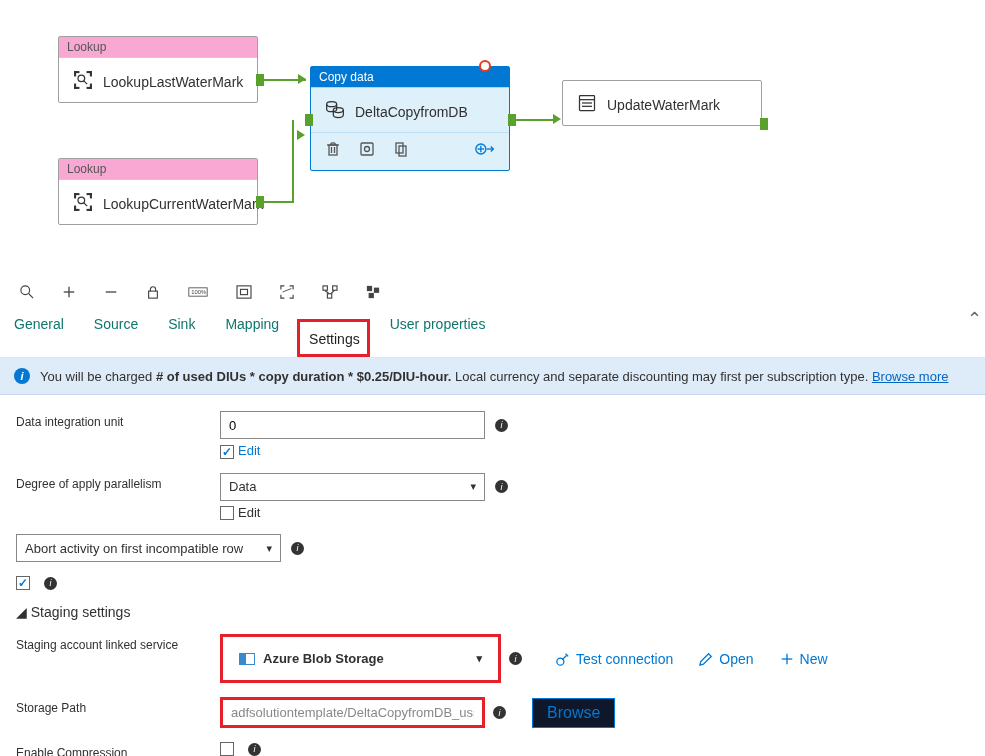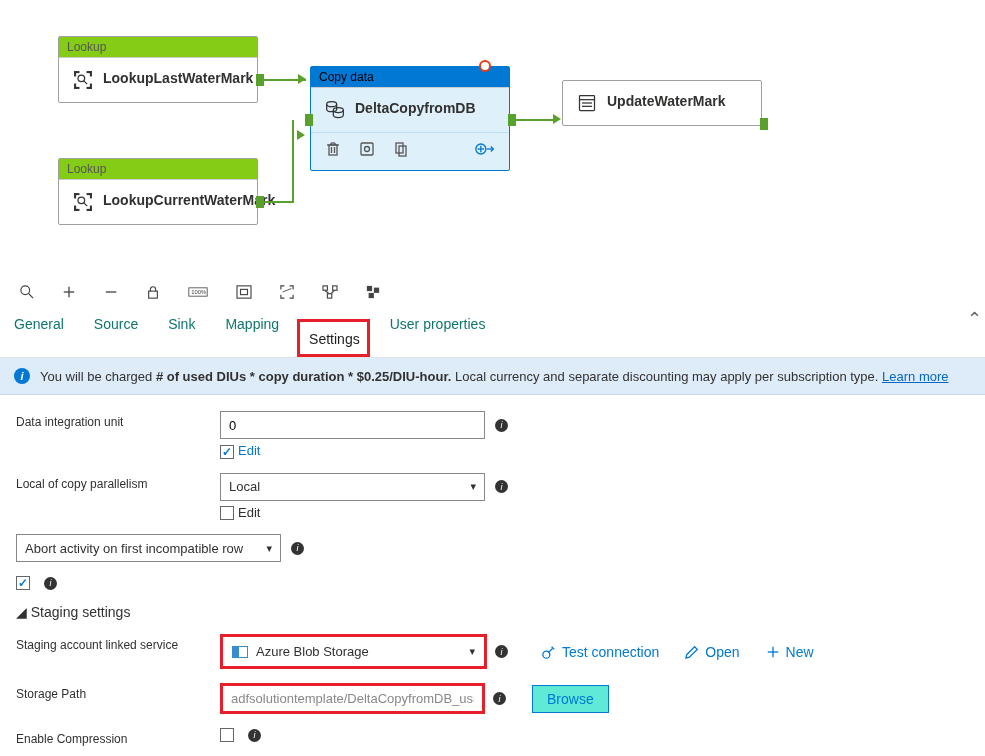--- a/index.html
+++ b/index.html
@@ -2,23 +2,23 @@
 <html><head>
   <meta charset="utf-8">
   <style>
     * { box-sizing: border-box; margin: 0; padding: 0; }
     body { font-family: "Segoe UI", Arial, sans-serif; font-size: 13px; color: #323130; background: #fff; width: 985px; }
     
     
     .canvas { position: relative; height: 280px; background: #fff; }
     .node-box { position: absolute; background: #fff; border: 1px solid #a0a0a0; border-radius: 2px; }
     .node-box.selected { border: 1px solid #0078d4; background: #def0fa; }
-    .node-header { background: #84cc16; border-bottom: 1px solid #ccc; font-size: 12px; padding: 3px 8px; color: #555; }
-    .node-header.selected { background: #0078d4; color: #000000; }
-    .node-body { display: flex; align-items: flex-start; padding: 12px 14px; gap: 10px; font-weight: bold; }
+    .node-header { background: #f9a8d4; border-bottom: 1px solid #ccc; font-size: 12px; padding: 3px 8px; color: #555; }
+    .node-header.selected { background: #0078d4; color: #ffffff; }
+    .node-body { display: flex; align-items: flex-end; padding: 12px 14px; gap: 10px; }
     .node-icon-slot { width: 20px; display: flex; justify-content: center; }
     .node-label { font-size: 14px; }
     .node-actions { display: flex; gap: 18px; padding: 8px 14px 10px; border-top: 1px solid #bcdff5; align-items: center; justify-content: space-between; }
     .node-actions-left { display: flex; gap: 18px; }
     .act-ico { color: #555; cursor: pointer; }
     .docking-circle { position: absolute; width: 12px; height: 12px; border: 2px solid #e83c1b; border-radius: 50%; background: #fff; top: -7px; right: 18px; }
     
     
     .conn { position: absolute; height: 2px; background: #5aa02c; }
     .conn-arrow { position: absolute; width: 0; height: 0; border-top: 5px solid transparent; border-bottom: 5px solid transparent; border-left: 8px solid #5aa02c; }
@@ -48,21 +48,21 @@
     .row .ctrl-inline { display: flex; align-items: center; gap: 10px; }
     input[type=text], .selectbox { width: 265px; height: 28px; padding: 3px 8px; border: 1px solid #888; font-family: inherit; font-size: 13px; background: #fff; }
     .selectbox { display: flex; align-items: center; justify-content: space-between; cursor: pointer; }
     .selectbox .caret { font-size: 11px; }
     .info-dot { width: 13px; height: 13px; background: #333; color: #fff; border-radius: 50%; display: inline-flex; align-items: center; justify-content: center; font-size: 9px; font-style: italic; cursor: help; flex-shrink: 0; }
     .chk { width: 14px; height: 14px; border: 1px solid #666; display: inline-flex; align-items: center; justify-content: center; margin-right: 4px; vertical-align: middle; }
     .chk.checked::after { content: "✓"; color: #0078d4; font-size: 12px; font-weight: bold; }
     .edit-link { color: #0078d4; font-size: 13px; cursor: pointer; }
     .section-hd { font-size: 14px; margin: 6px 0 14px; display: flex; align-items: center; gap: 4px; cursor: pointer; }
     .red-box { border: 3px solid #e6202b; }
-    .browse-btn { border: 1px solid #0078d4; color: #0078d4; padding: 5px 14px; background: #5eead4; font-size: 14px; cursor: pointer; }
+    .browse-btn { border: 1px solid #0078d4; color: #0078d4; padding: 5px 14px; background: #0f172a; font-size: 16px; cursor: pointer; }
     .lnk-action { color: #0078d4; font-size: 14px; cursor: pointer; display: inline-flex; align-items: center; gap: 6px; }
     .blob-ico { width: 16px; height: 12px; background: linear-gradient(90deg,#3a8ad0 40%, #fff 40%); border: 1px solid #3a8ad0; display: inline-block; }
   </style>
 </head>
 <body>
 
 <div class="canvas">
 
   <div class="node-box" style="left:58px; top:36px; width:200px;">
     <div class="node-header">Lookup</div>
@@ -232,43 +232,43 @@
     <span class="tab active">Settings</span>
     <span class="tab-hl" style="left:-12px; top:-12px; width:73px; height:38px; pointer-events:none;"></span>
   </span>
   <span class="tab">User properties</span>
   <span class="tabs-grip">⌃</span>
 </div>
 
 <div class="info-banner">
   <span class="info-i">i</span>
   <span>
-    <span>You will be charged </span><b># of used DIUs * copy duration * $0.25/DIU-hour.</b><span> Local currency and separate discounting may apply per subscription type. </span><span class="learn">Learn more</span>
+    <span>You will be charged </span><b># of used DIUs * copy duration * $0.25/DIU-hour.</b><span> Local currency and separate discounting may first per subscription type. </span><span class="learn">Browse more</span>
   </span>
 </div>
 
 <div class="form">
 
   <div class="row">
     <div class="lbl">Data integration unit</div>
     <div class="ctrl">
       <div class="ctrl-inline">
         <input type="text" value="0" style="">
         <span class="info-dot">i</span>
       </div>
       <div><span class="chk checked"></span><span class="edit-link">Edit</span></div>
     </div>
   </div>
 
   <div class="row">
-    <div class="lbl">Local of copy parallelism</div>
+    <div class="lbl">Degree of apply parallelism</div>
     <div class="ctrl">
       <div class="ctrl-inline">
         <div class="selectbox">
-          <span>Local</span>
+          <span>Data</span>
           <span class="caret">▾</span>
         </div>
         <span class="info-dot">i</span>
       </div>
       <div><span class="chk"></span><span>Edit</span></div>
     </div>
   </div>
 
   <div class="row">
     <div class="ctrl-inline">
@@ -288,21 +288,21 @@
   </div>
 
   <div class="section-hd">
     <span>◢</span>
     <span>Staging settings</span>
   </div>
 
   <div class="row">
     <div class="lbl" style="width:204px;">Staging account linked service</div>
     <div class="ctrl-inline" style="gap:8px;">
-      <div class="red-box" style="padding:1px;">
+      <div class="red-box" style="padding:8px;font-weight:bold;">
         <div class="selectbox" style="width:259px; border:none; height:27px;">
           <span style="display:flex; align-items:center; gap:8px;">
               <span class="blob-ico"></span>
               <span>Azure Blob Storage</span>
             </span>
           <span class="caret">▾</span>
         </div>
       </div>
       <span class="info-dot">i</span>
       <span style="width:18px;"></span>

